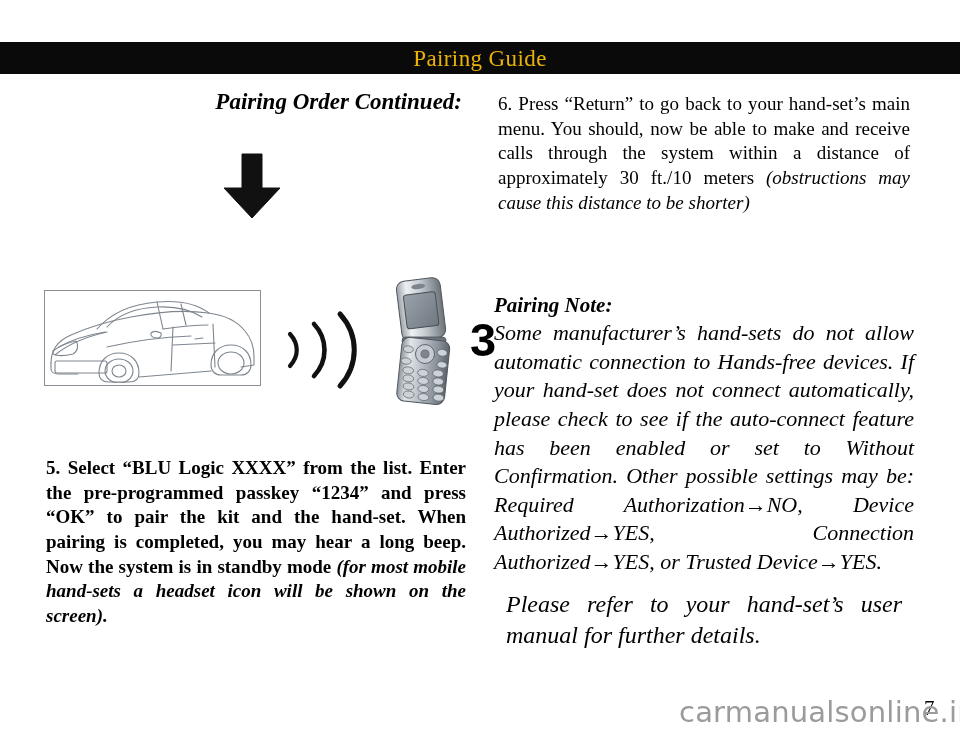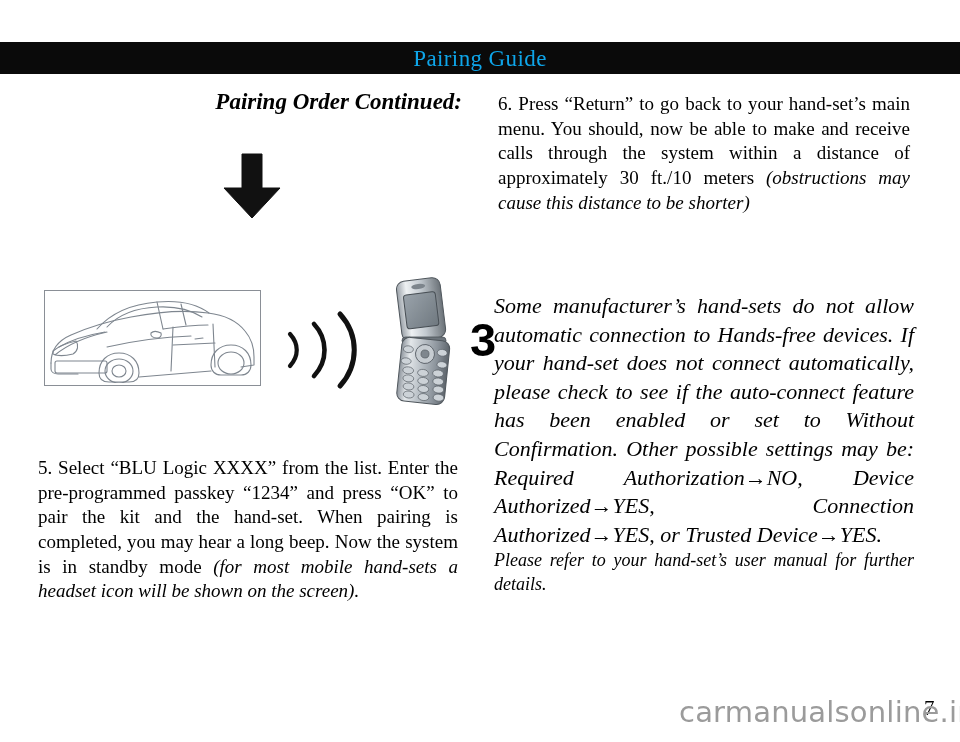--- a/index.html
+++ b/index.html
@@ -22,21 +22,21 @@
     left: 0;
     top: 42px;
     width: 960px;
     height: 32px;
     background: #0a0a0a;
     display: flex;
     align-items: center;
     justify-content: center;
   }
   .header-bar .title {
-    color: #0ea5e9;
+    color: #eab308;
     font-family: "Liberation Serif", "DejaVu Serif", serif;
     font-size: 23px;
     letter-spacing: 0.4px;
     line-height: 1;
   }
 
   
   .col-left {
     position: absolute;
     left: 42px;
@@ -120,23 +120,24 @@
   
   .body-para {
     font-size: 19px;
     line-height: 1.30;
     text-align: justify;
     margin: 4px;
     hyphens: manual;
   }
   .para-step5 {
     position: absolute;
-    left: 34px;
+    left: 42px;
     top: 452px;
     width: 420px;
+    font-weight: bold;
   }
   .italic-run { font-style: italic; }
 
   .note-heading {
     font-weight: bold;
     font-style: italic;
     font-size: 21px;
     margin: 0 0 1px 0;
     line-height: 1.25;
   }
@@ -148,24 +149,24 @@
     margin: 0;
   }
   .note-block {
     position: absolute;
     left: 494px;
     top: 292px;
     width: 420px;
   }
   .note-tail {
     font-style: italic;
-    font-size: 18px;
+    font-size: 24px;
     line-height: 1.30;
     text-align: justify;
-    margin: 0;
+    margin: 12px;
   }
 
   
   .page-number {
     position: absolute;
     left: 924px;
     top: 698px;
     font-size: 21px;
     line-height: 1;
   }
@@ -323,18 +324,19 @@
   <span>5. Select “BLU Logic XXXX” from the list. Enter the pre-programmed passkey “1234” and press “OK” to pair the kit and the hand-set. When pairing is completed, you may hear a long beep.  Now the system is in standby mode </span><span class="italic-run">(for most mobile hand-sets a headset icon  will be shown on the screen).</span>
 </p>
 
 <div class="col-right">
   <p class="body-para">
     <span>6. Press “Return” to go back to your hand-set’s main menu.  You should, now be able to make and receive calls through the system within a distance of approximately 30 ft./10 meters </span><span class="italic-run">(obstructions may cause this distance to be shorter)</span>
   </p>
 </div>
 
 <div class="note-block">
+  <h3 class="note-heading">Pairing Note:</h3>
   <p class="note-body">Some manufacturer’s hand-sets do not allow automatic connection to Hands-free devices. If your hand-set does not connect automatically, please check to see if the auto-connect feature has been enabled or set to Without Confirmation.  Other possible settings may be: Required Authorization→NO, Device Authorized→YES, Connection Authorized→YES, or Trusted Device→YES.</p>
   <p class="note-tail">Please refer to your hand-set’s user manual for further details.</p>
 </div>
 
 <div class="page-number">7</div>
 <div class="watermark">carmanualsonline.info</div>
 
 </body></html>

